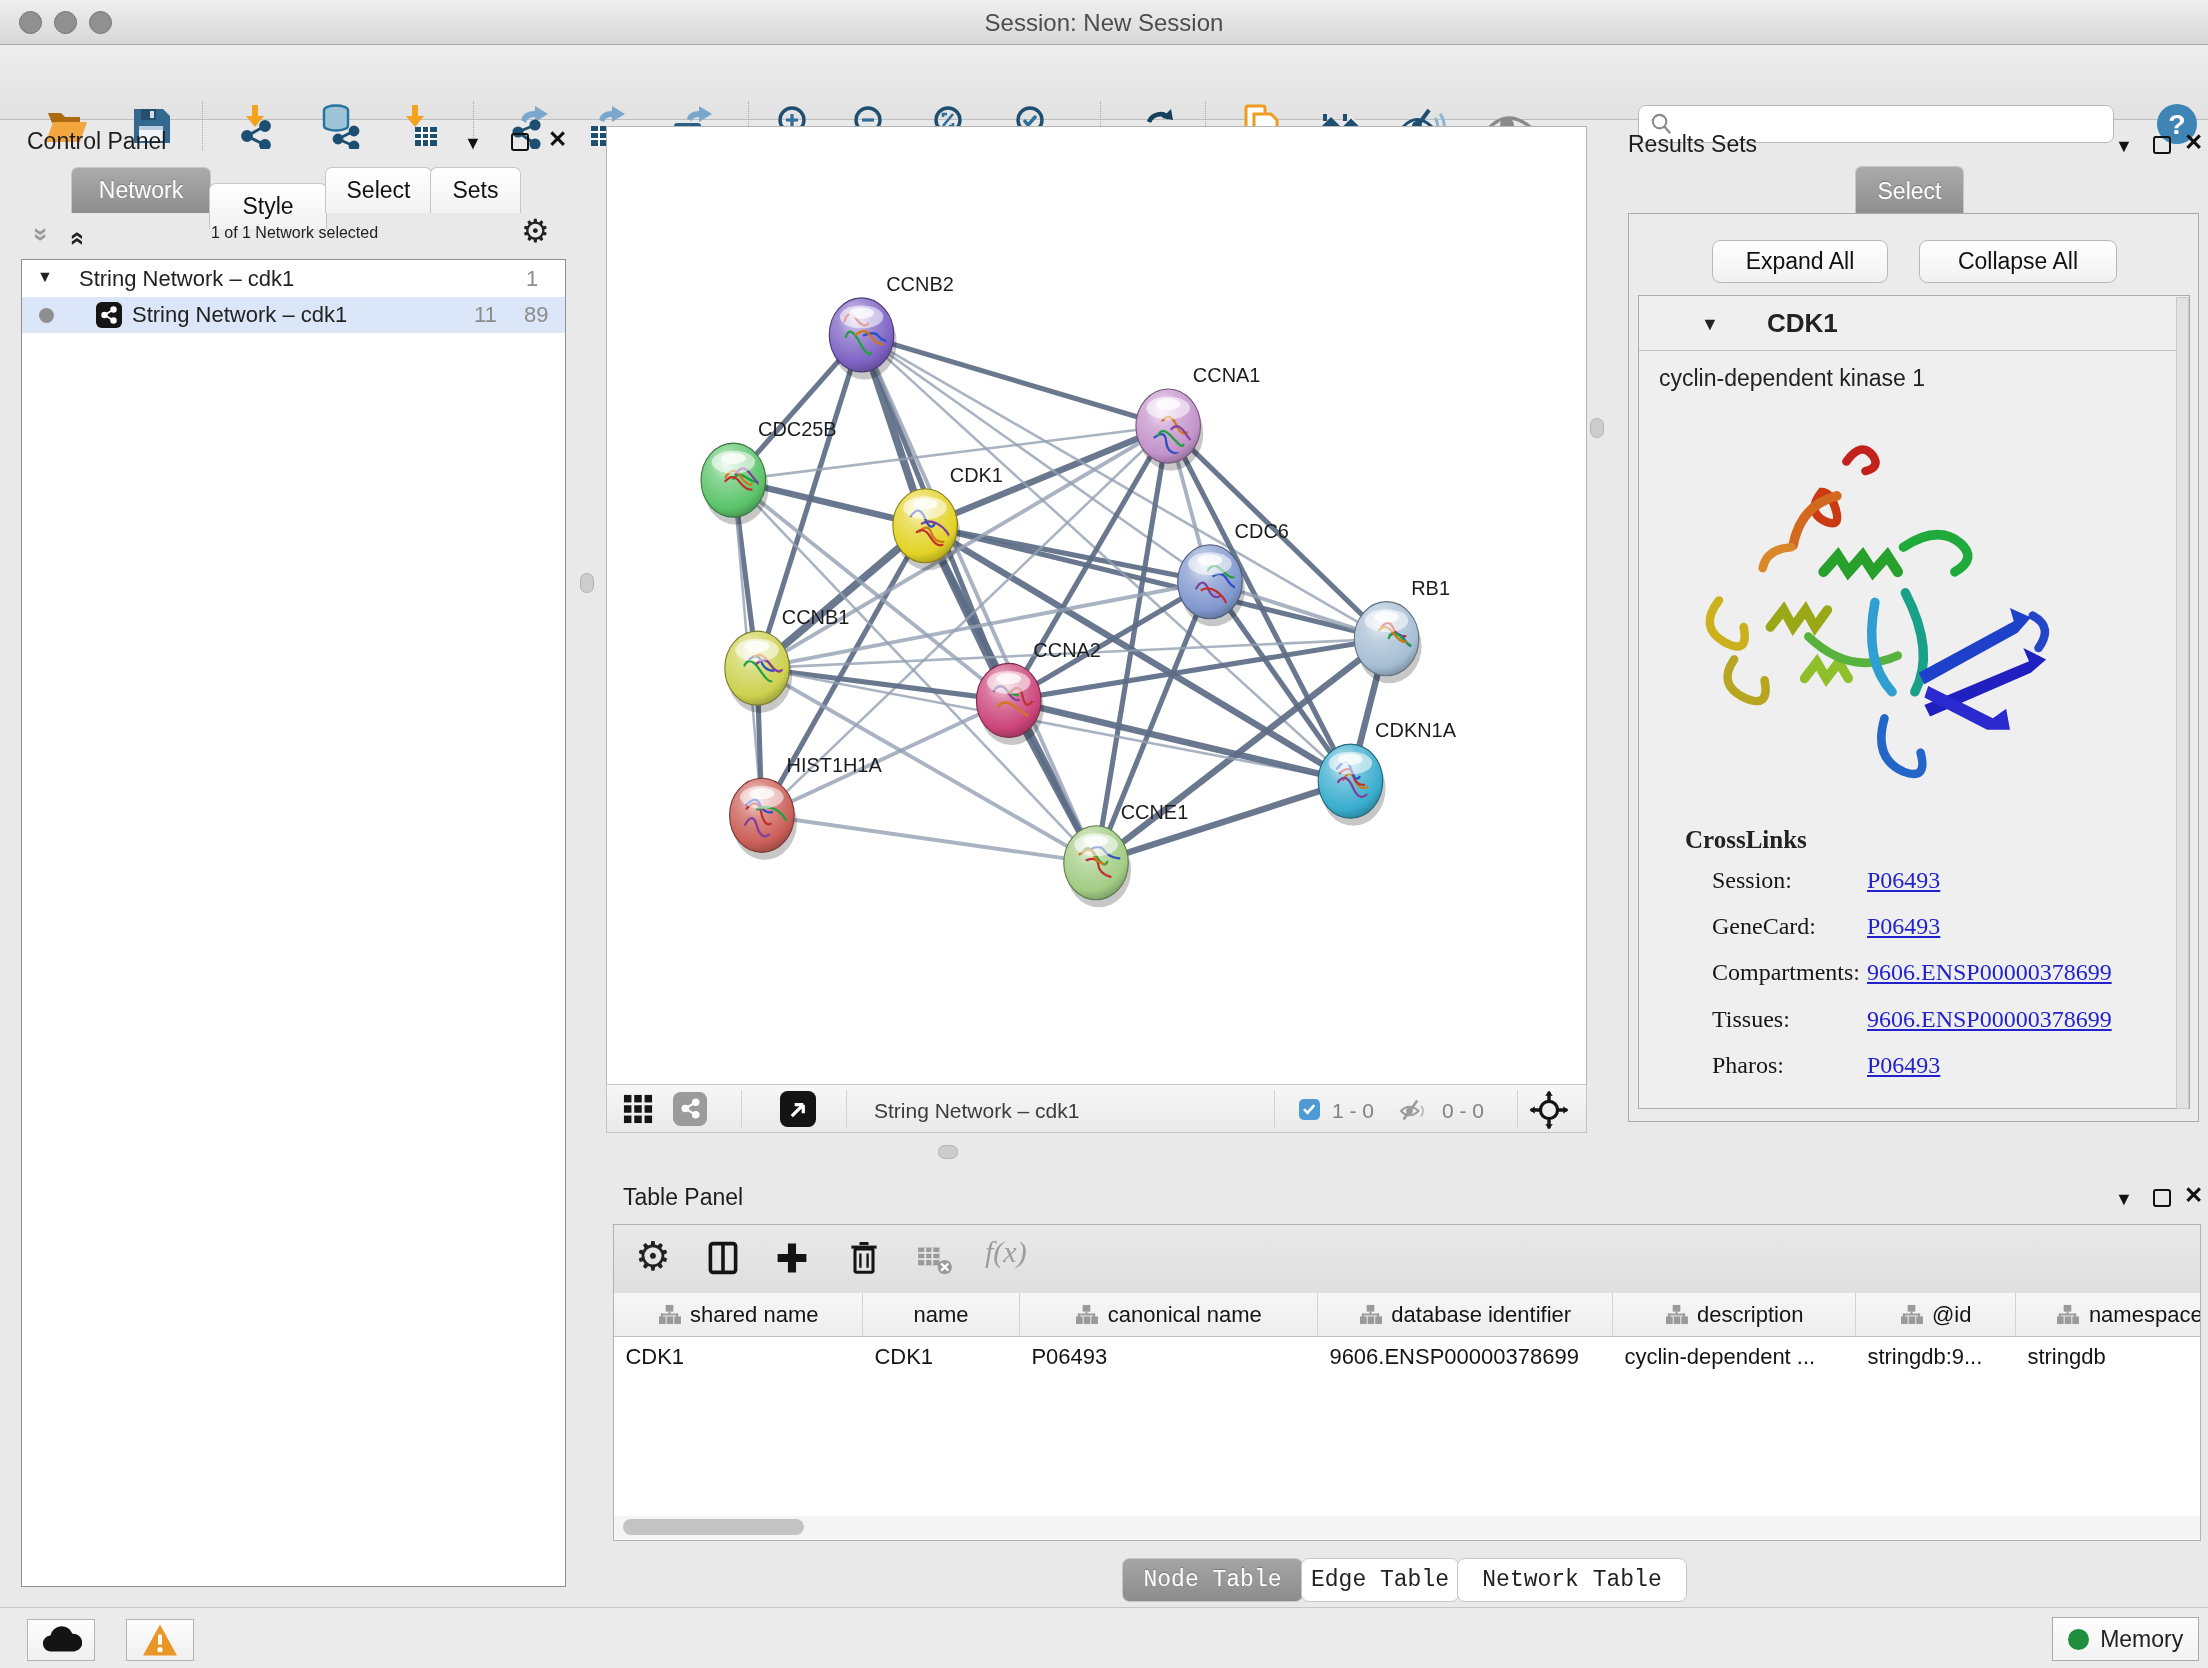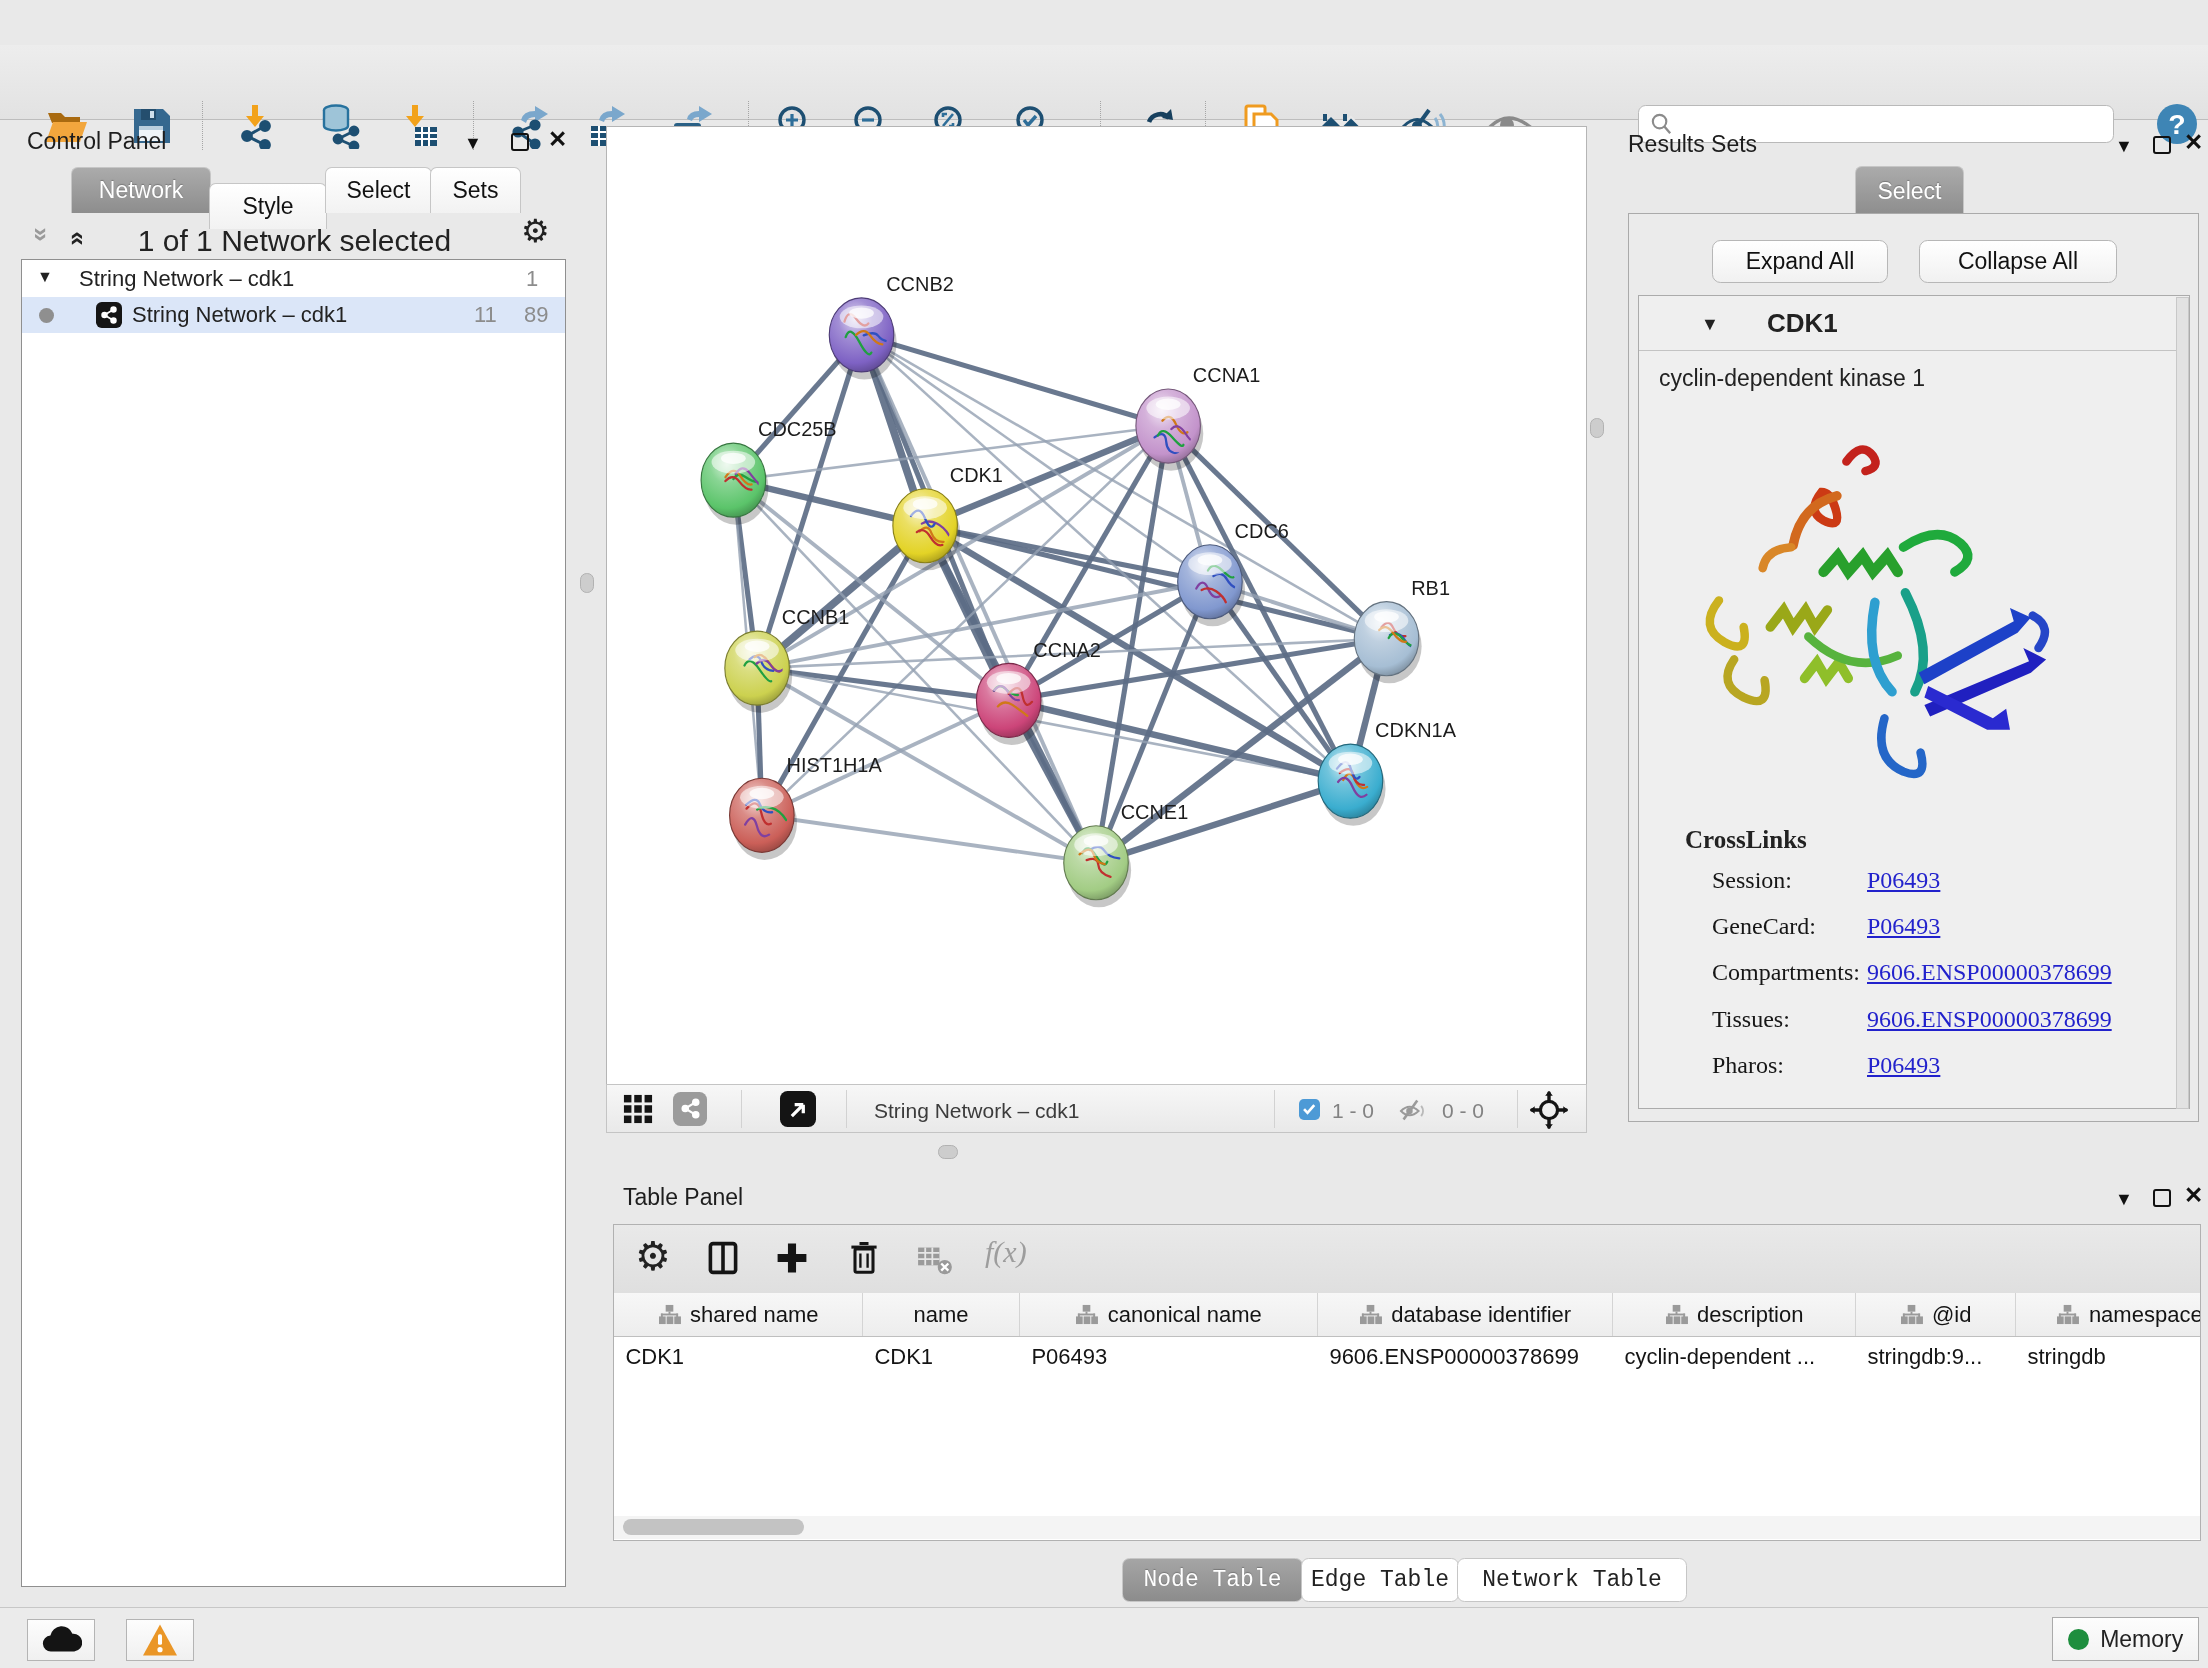--- a/index.html
+++ b/index.html
@@ -71,20 +71,26 @@
   .green-dot{width:21px;height:21px;border-radius:50%;background:#1e8e3e;}
 
   .splitter-dot{width:12.4px;height:18px;border-radius:6.7px;background:#cdcdcd;border:1px solid #b2b2b2;}
   .splitter-dot.h{width:18px;height:12.4px;}
 </style>
 </head>
 <body>
 
 <div id="app">
 
+  <div id="titlebar" class="abs">
+    <div class="traffic abs" style="left:19px"></div>
+    <div class="traffic abs" style="left:54px"></div>
+    <div class="traffic abs" style="left:89px"></div>
+    <div id="title-text" class="abs">Session: New Session</div>
+  </div>
 
   <div id="main-toolbar" class="abs">
     <div class="tool abs" style="left:39px">
       <svg viewBox="0 0 46 46">
           <path fill="#a96a10" d="M5 10h13l4 4h15v6H9z"></path>
           <path fill="#f2a63d" d="M3 39l7-20h34l-7 20z"></path>
         </svg>
     </div>
     <div class="tool abs" style="left:124px">
       <svg viewBox="0 0 46 46">
@@ -254,21 +260,21 @@
   <div class="abs float-box" style="left:511px;top:133px"></div>
   <div class="abs close-x" style="left:548px;top:126px">✕</div>
 
   <div class="abs tab sel" style="left:71px;top:167px;width:138px;height:45px">Network</div>
   <div class="abs tab" style="left:209px;top:183px;width:116px;height:45px">Style</div>
   <div class="abs tab" style="left:325px;top:167px;width:105px;height:45px">Select</div>
   <div class="abs tab" style="left:430px;top:167px;width:89px;height:45px">Sets</div>
 
   <div class="abs chev" style="left:34px;top:219px;color:#9a9a9a;transform:rotate(90deg)">»</div>
   <div class="abs chev" style="left:68px;top:223px;color:#222;transform:rotate(-90deg)">»</div>
-  <div class="abs" style="left:114px;top:224px;width:361px;text-align:center;font-size:30px">1 of 1 Network selected</div>
+  <div class="abs" style="left:114px;top:224px;width:361px;text-align:center;font-size:16px">1 of 1 Network selected</div>
   <div class="abs" style="left:521px;top:215px;font-size:32px;line-height:32px">⚙</div>
 
   <div id="cp-list" class="abs">
     <div class="abs" style="left:15px;top:7.6px;font-size:16px">▼</div>
     <div class="abs" style="left:57px;top:5.7px;font-size:22px">String Network – cdk1</div>
     <div class="abs tree-num" style="left:504px;top:5.7px">1</div>
   </div>
   <div id="cp-row2" class="abs">
     <div class="abs" style="left:17px;top:10.5px;width:15px;height:15px;border-radius:50%;background:#8f8f8f"></div>
     <div class="abs share-chip" style="left:74px;top:4.8px">

